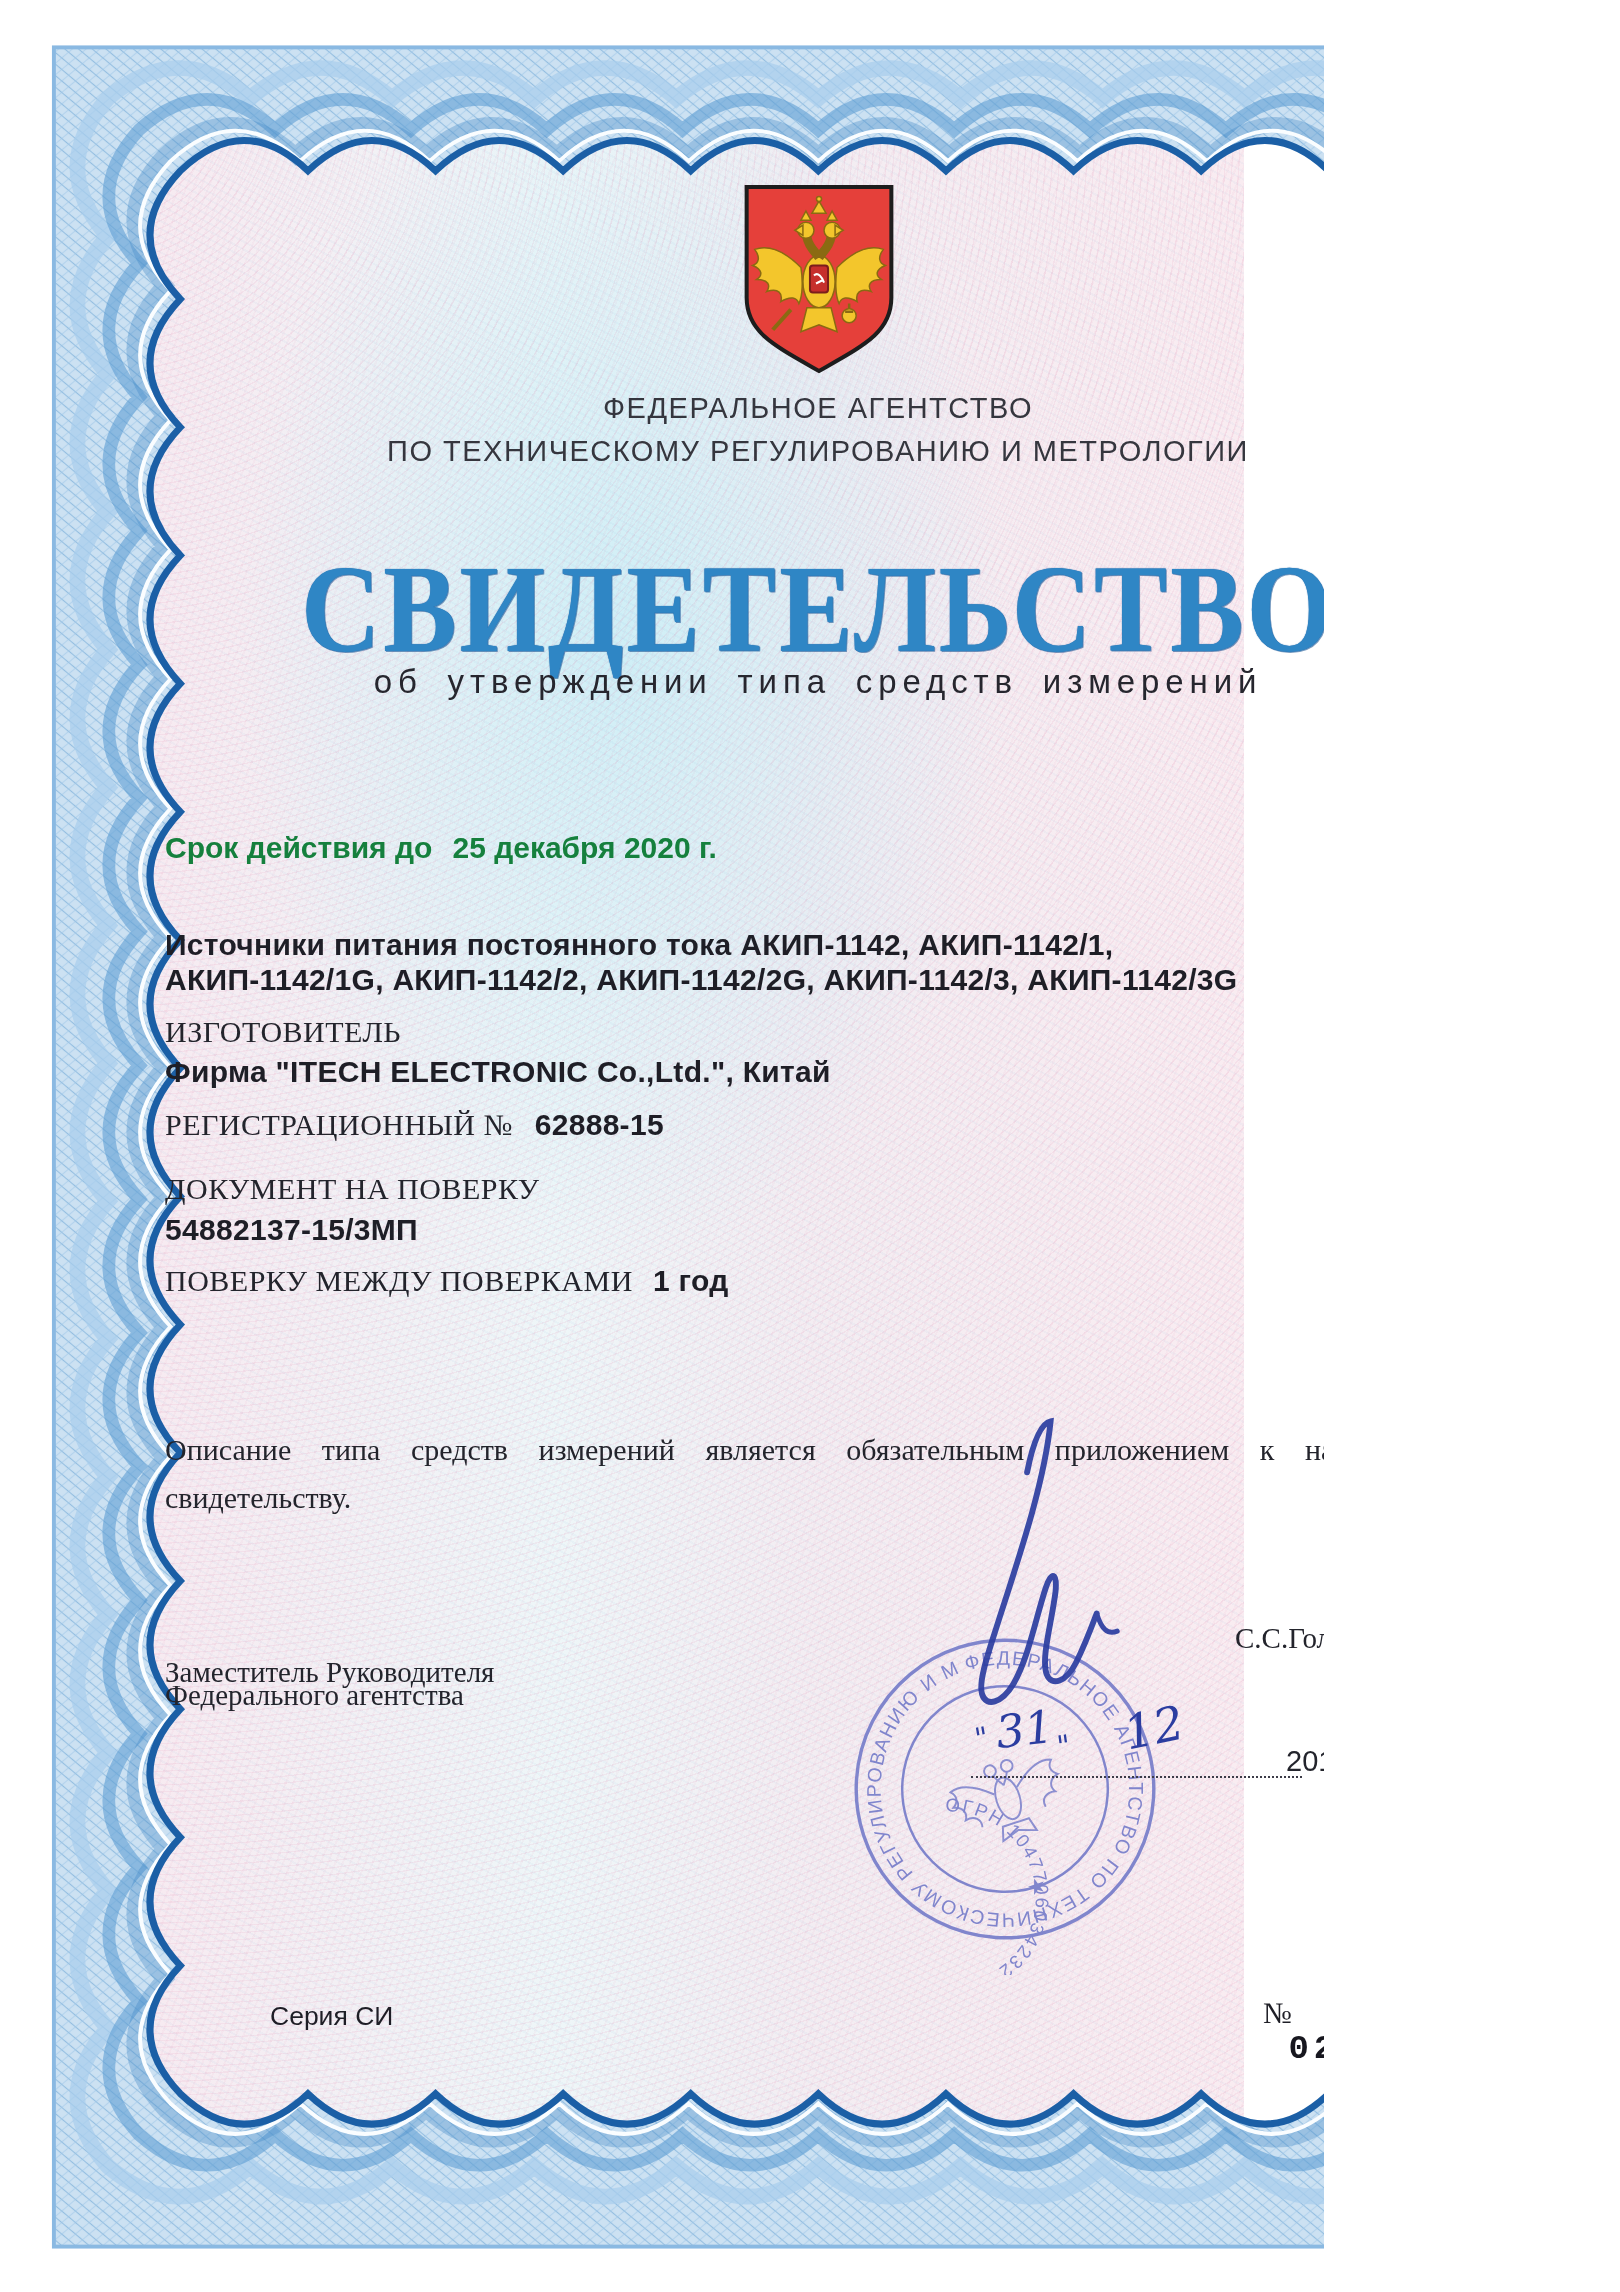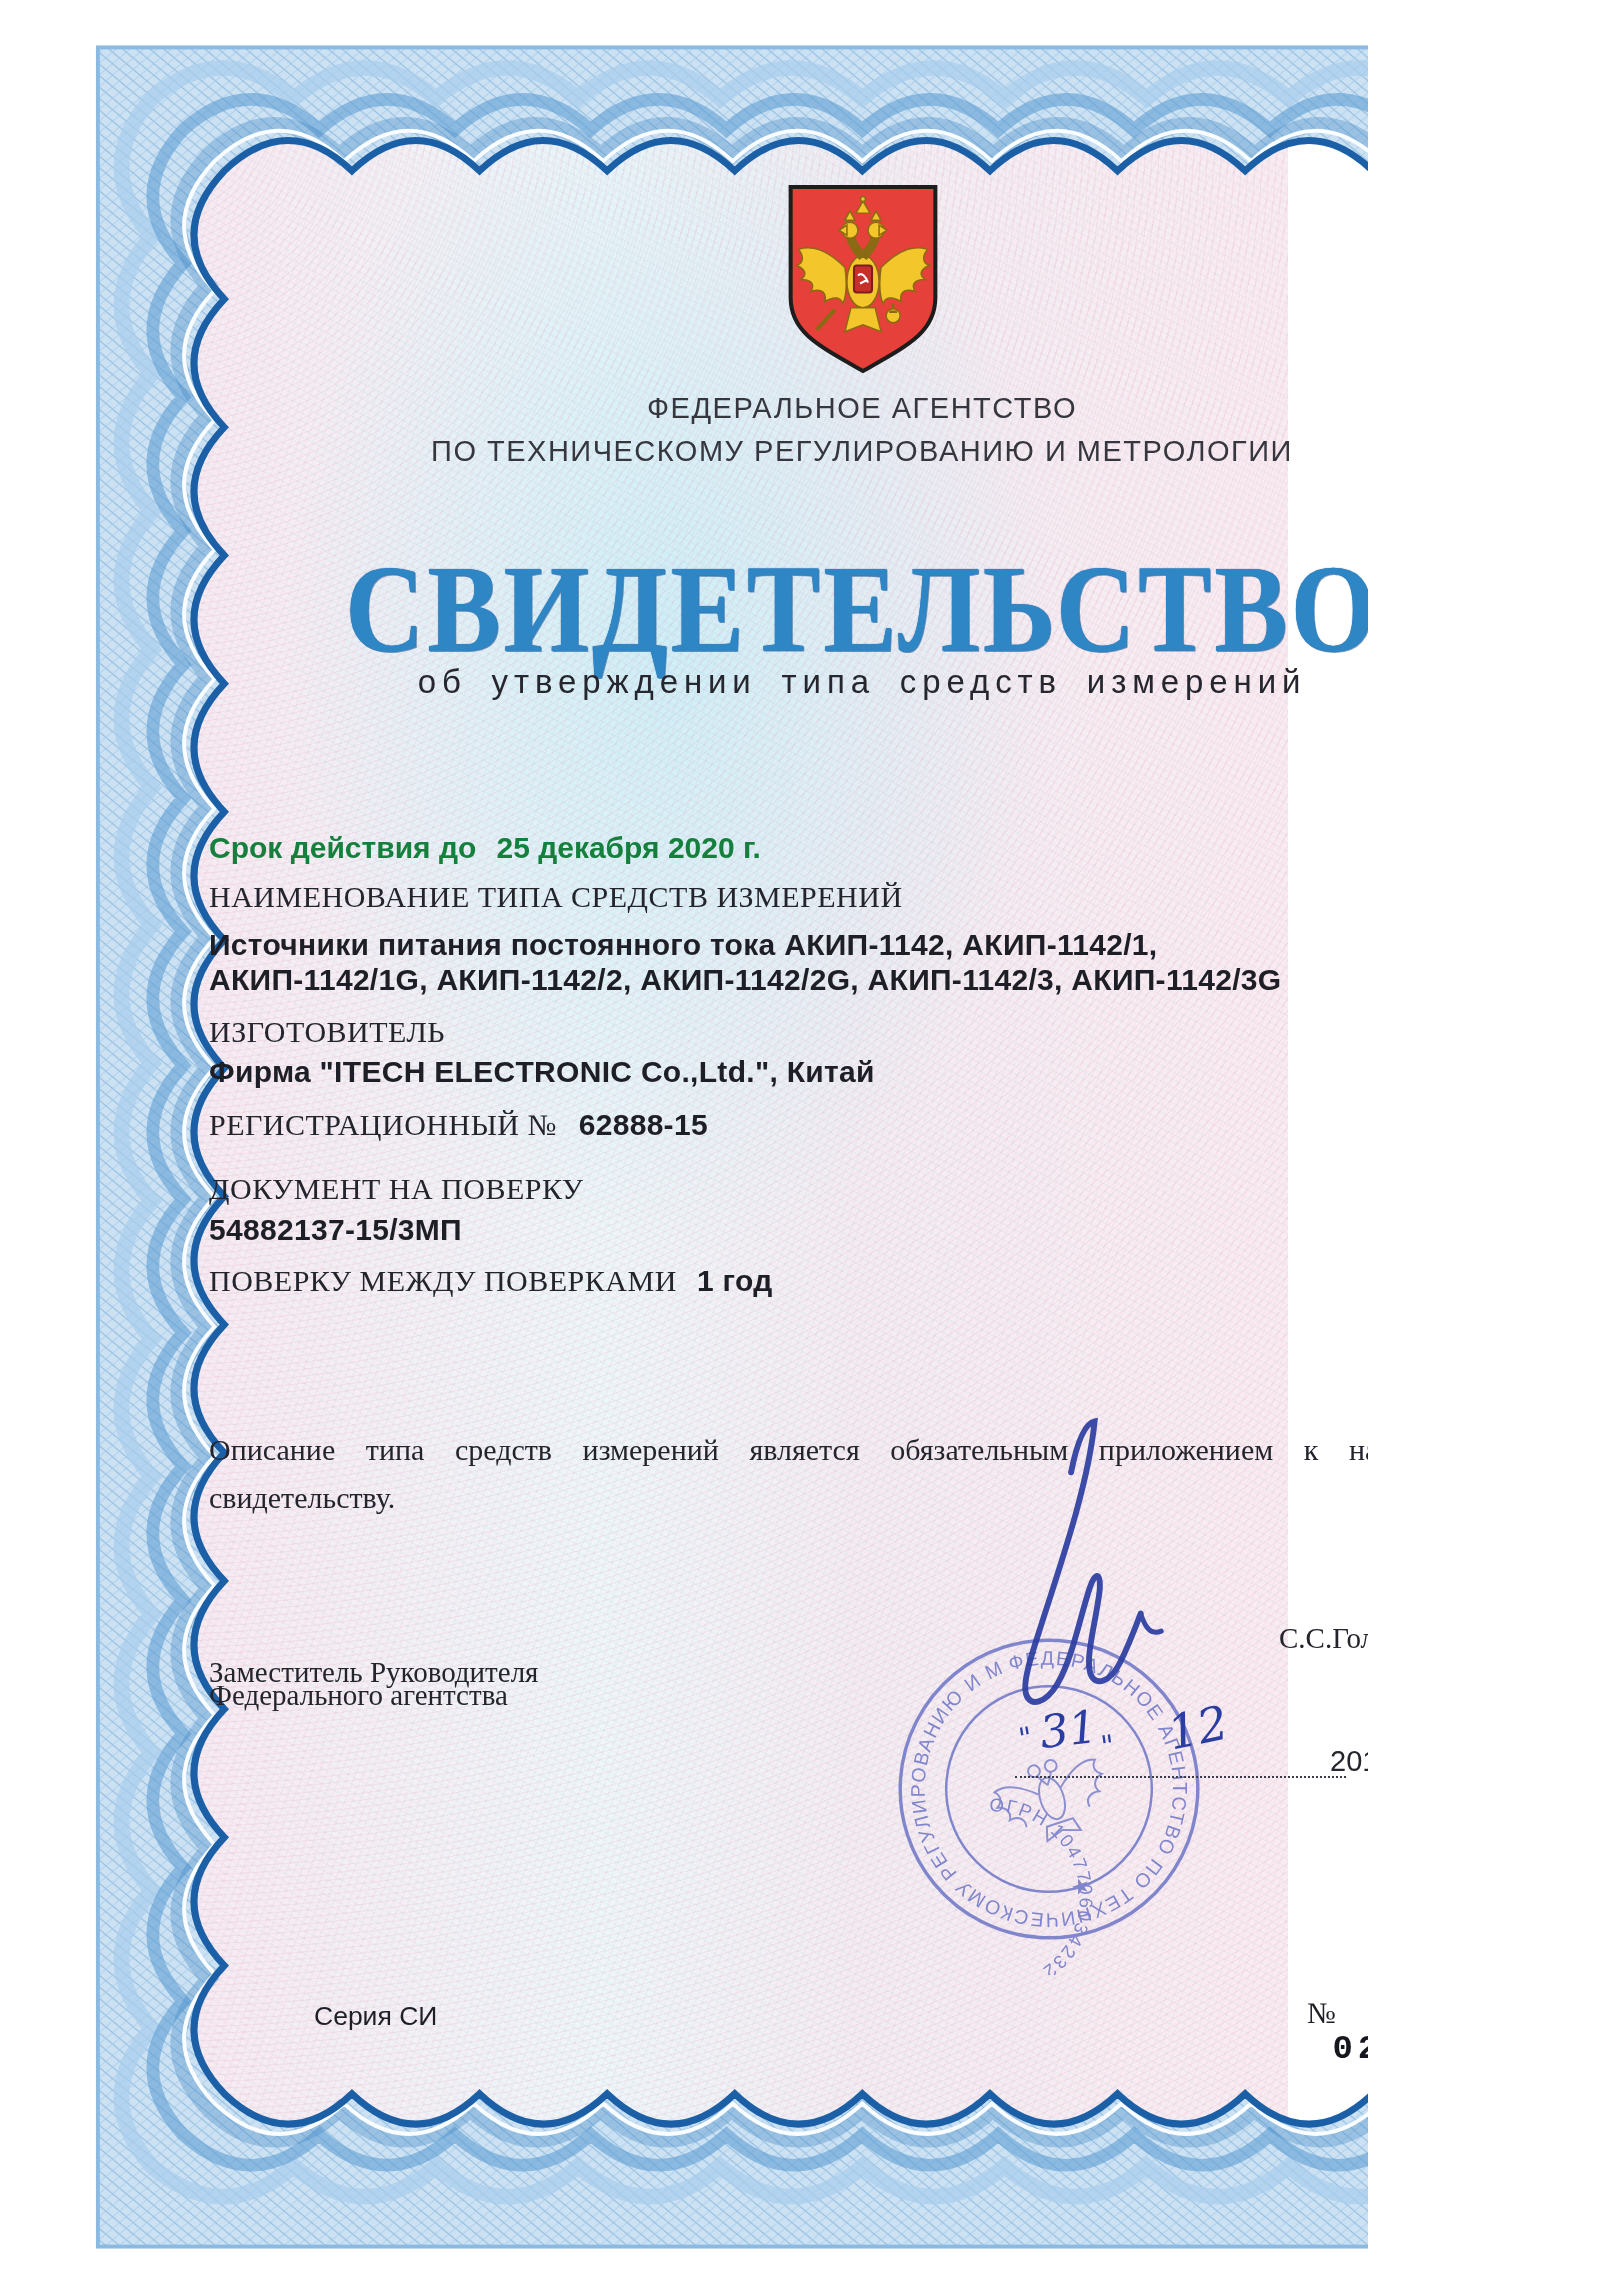--- a/index.html
+++ b/index.html
@@ -1,17 +1,17 @@
 <!DOCTYPE html>
 <html><head>
 <meta charset="utf-8">
 <style>
   html,body{margin:0;padding:0;background:#ffffff;}
   .page{position:relative;width:1324px;height:2293px;background:#ffffff;overflow:hidden;
-        font-family:"Liberation Sans",sans-serif;color:#24242c;margin-left:44px;}
+        font-family:"Liberation Sans",sans-serif;color:#24242c;}
   
   .paper{position:absolute;left:98px;top:90px;right:80px;bottom:88px;
     background-image:
       repeating-radial-gradient(circle at 3.9px 4.9px, rgba(221,118,162,0.10) 0 1.3px, rgba(0,0,0,0) 1.3px 6.9px),
       repeating-linear-gradient(112deg, rgba(221,118,162,0.055) 0 2px, rgba(0,0,0,0) 2px 6.9px),
       repeating-linear-gradient(28deg, rgba(110,168,214,0.055) 0 2px, rgba(0,0,0,0) 2px 6.9px),
       radial-gradient(ellipse 549px 882px at 46% 26%, rgba(205,238,246,0.95), rgba(205,238,246,0) 70%),
       linear-gradient(90deg,#f8e9f0 0%, #eef6f8 40%, #f3edf2 62%, #f9ecf1 100%);}
   .border-svg,.overlay-svg{position:absolute;left:0;top:0;width:1620px;height:2293px;}
   .content{position:absolute;left:165px;top:0;width:1306px;height:2293px;}
@@ -96,21 +96,20 @@
     <div class="abs centered hdr" style="top:435px">ПО ТЕХНИЧЕСКОМУ РЕГУЛИРОВАНИЮ И МЕТРОЛОГИИ</div>
 
     <div class="abs centered title" style="top:537px">СВИДЕТЕЛЬСТВО</div>
     <div class="abs centered subtitle" style="top:663px">об утверждении типа средств измерений</div>
 
     <div class="abs" style="left:0;top:831px">
       <span class="blab">Срок действия до</span>
       <span class="blab" style="margin-left:15.7px">25 декабря 2020 г.</span>
     </div>
 
-    <div class="abs slab" style="left:0;top:880px">НАИМЕНОВАНИЕ ТИПА СРЕДСТВ ИЗМЕРЕНИЙ</div>
     <div class="abs bval" style="left:0;top:928px">Источники питания постоянного тока АКИП-1142, АКИП-1142/1,</div>
     <div class="abs bval" style="left:0;top:963px">АКИП-1142/1G, АКИП-1142/2, АКИП-1142/2G, АКИП-1142/3, АКИП-1142/3G</div>
 
     <div class="abs slab" style="left:0;top:1015px">ИЗГОТОВИТЕЛЬ</div>
     <div class="abs bval" style="left:0;top:1055px">Фирма "ITECH ELECTRONIC Co.,Ltd.", Китай</div>
 
     <div class="abs" style="left:0;top:1108px">
       <span class="slab">РЕГИСТРАЦИОННЫЙ №</span>
       <span class="bval" style="margin-left:17.6px">62888-15</span>
     </div>

